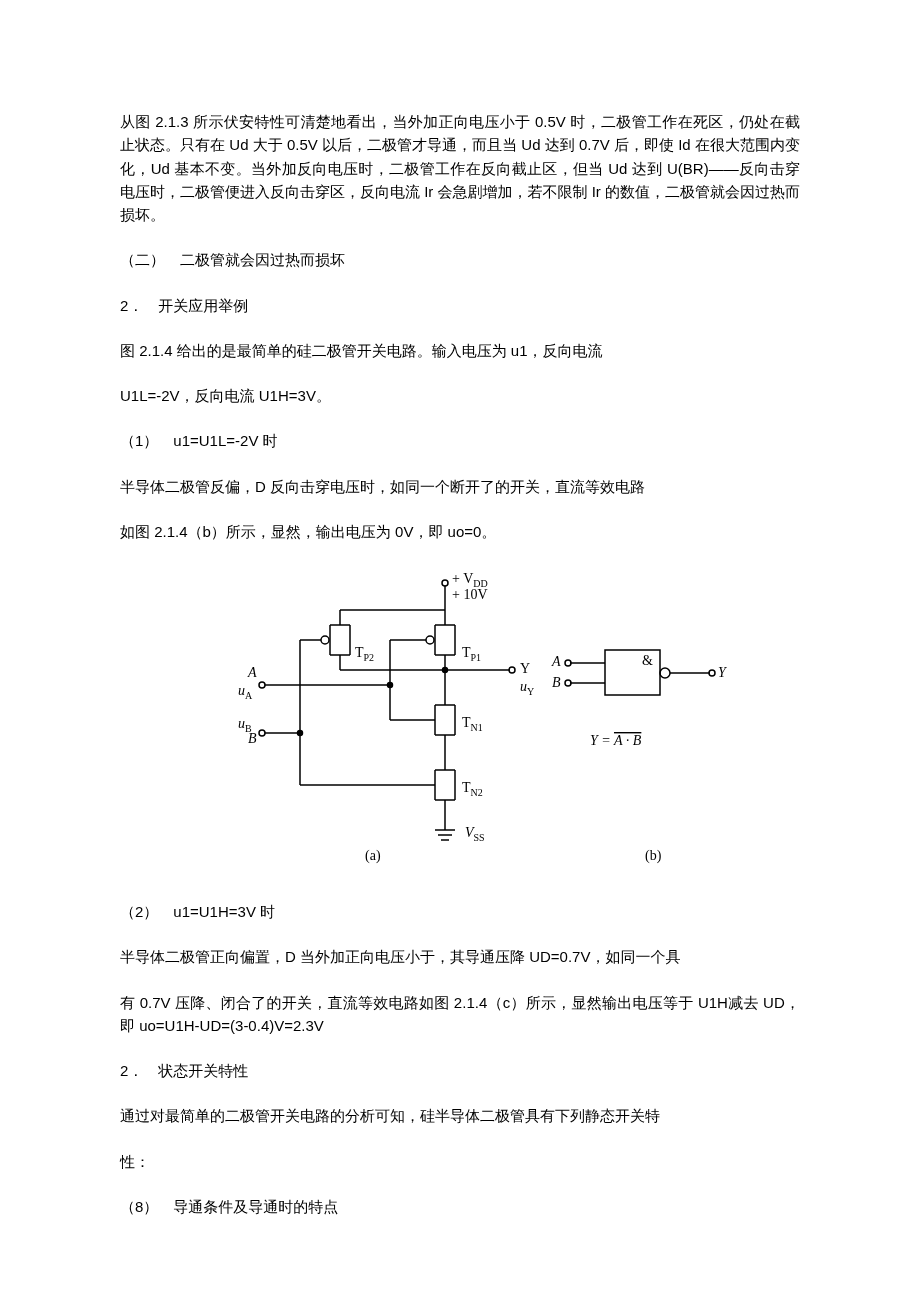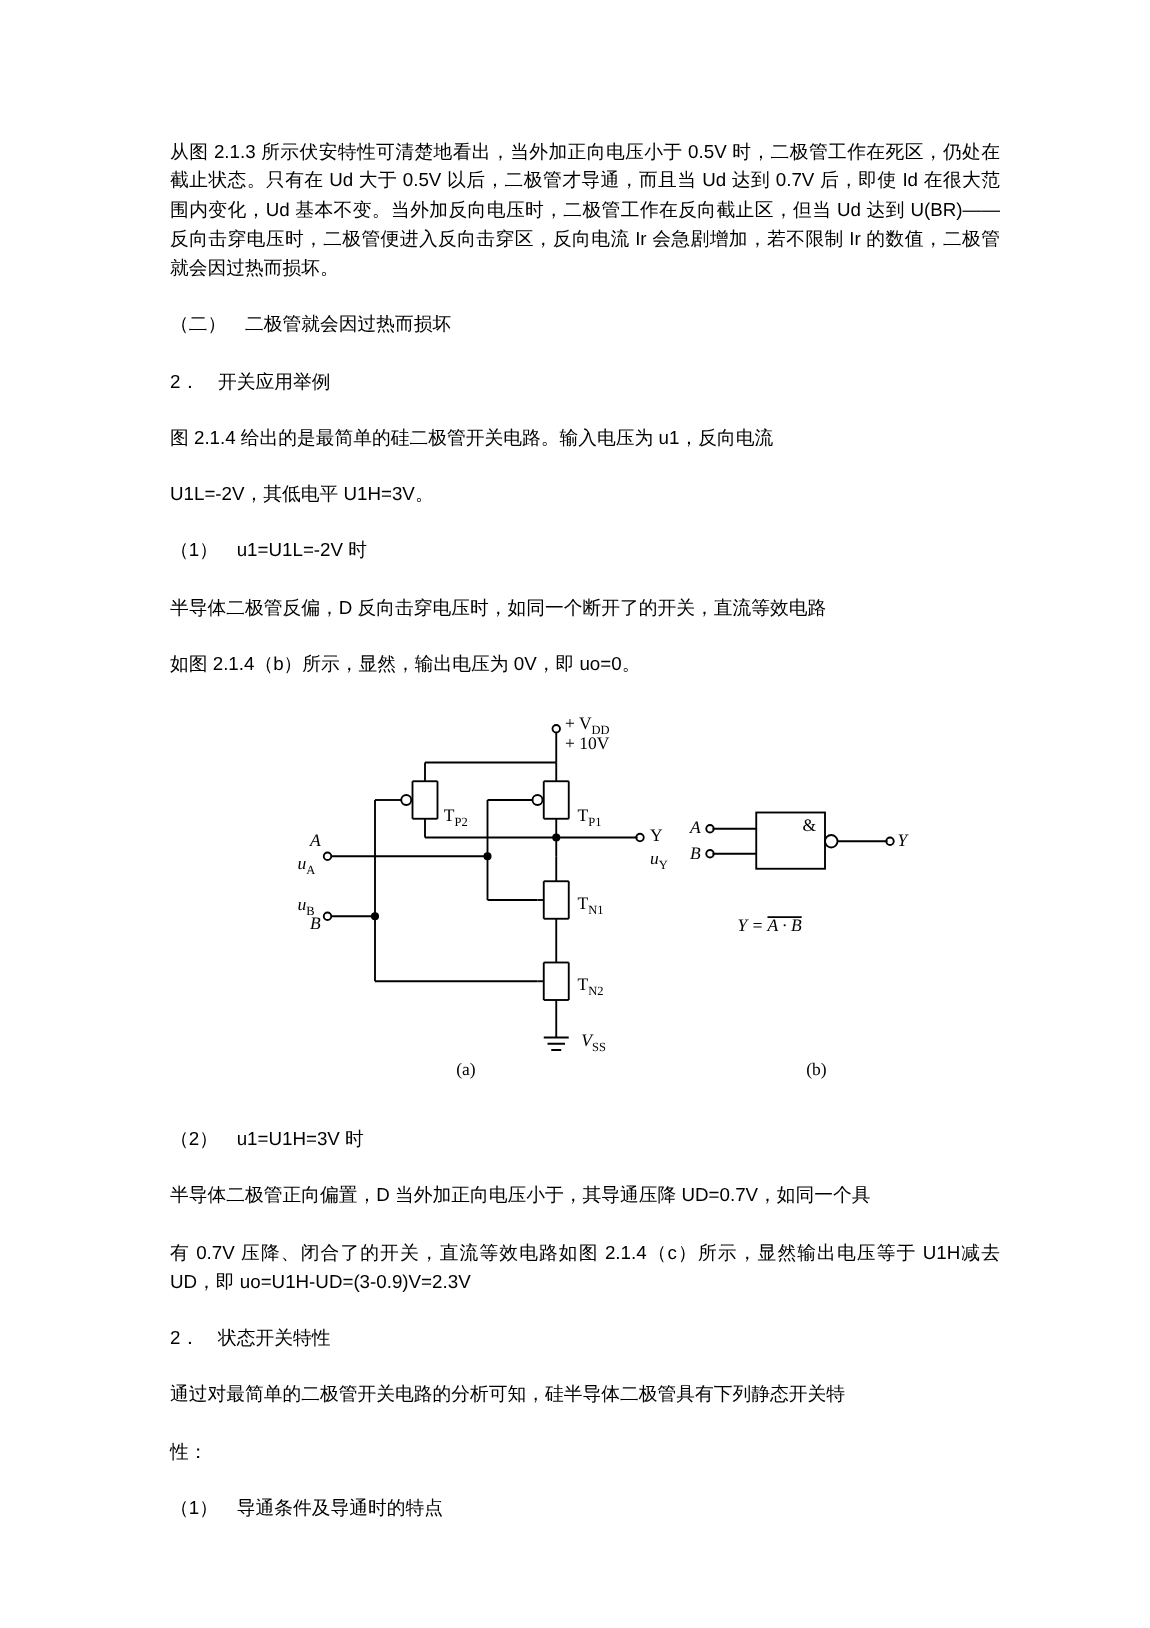--- a/index.html
+++ b/index.html
@@ -10,38 +10,38 @@
   body {
     width: 920px;
     font-family: "Microsoft YaHei", "SimSun", Arial, sans-serif;
     font-size: 15px;
     line-height: 1.55;
     color: #000;
     padding: 110px 120px 80px 120px;
     box-sizing: border-box;
   }
   p {
-    margin: 0 0 22px 16px;
+    margin: 0 0 22px 0;
     text-align: justify;
   }
   .figure {
     display: flex;
     justify-content: center;
     margin: 10px 0 25px 0;
     text-decoration: underline;
   }
 </style>
 </head>
 <body>
 
 <p>从图 2.1.3 所示伏安特性可清楚地看出，当外加正向电压小于 0.5V 时，二极管工作在死区，仍处在截止状态。只有在 Ud 大于 0.5V 以后，二极管才导通，而且当 Ud 达到 0.7V 后，即使 Id 在很大范围内变化，Ud 基本不变。当外加反向电压时，二极管工作在反向截止区，但当 Ud 达到 U(BR)——反向击穿电压时，二极管便进入反向击穿区，反向电流 Ir 会急剧增加，若不限制 Ir 的数值，二极管就会因过热而损坏。</p>
 <p>（二）　二极管就会因过热而损坏</p>
 <p>2．　开关应用举例</p>
 <p>图 2.1.4 给出的是最简单的硅二极管开关电路。输入电压为 u1，反向电流</p>
-<p>U1L=-2V，其低电平 U1H=3V。</p>
+<p>U1L=-2V，反向电流 U1H=3V。</p>
 <p>（1）　u1=U1L=-2V 时</p>
 <p>半导体二极管反偏，D 反向击穿电压时，如同一个断开了的开关，直流等效电路</p>
 <p>如图 2.1.4（b）所示，显然，输出电压为 0V，即 uo=0。</p>
 
 <div class="figure">
 <svg width="540" height="310" viewBox="0 0 540 310">
   <g stroke="#000" stroke-width="1.5" fill="none" font-family="serif" font-size="14">
 
     <circle cx="255" cy="18" r="3"></circle>
     <text x="262" y="18" fill="#000" stroke="none"><tspan>+ V</tspan><tspan font-size="10" dy="4">DD</tspan></text>
@@ -138,17 +138,17 @@
       </text>
 
       <text x="85" y="295" fill="#000" stroke="none">(b)</text>
     </g>
   </g>
 </svg>
 </div>
 
 <p>（2）　u1=U1H=3V 时</p>
 <p>半导体二极管正向偏置，D 当外加正向电压小于，其导通压降 UD=0.7V，如同一个具</p>
-<p>有 0.7V 压降、闭合了的开关，直流等效电路如图 2.1.4（c）所示，显然输出电压等于 U1H减去 UD，即 uo=U1H-UD=(3-0.9)V=2.3V</p>
+<p>有 0.7V 压降、闭合了的开关，直流等效电路如图 2.1.4（c）所示，显然输出电压等于 U1H减去 UD，即 uo=U1H-UD=(3-0.4)V=2.3V</p>
 <p>2．　状态开关特性</p>
 <p>通过对最简单的二极管开关电路的分析可知，硅半导体二极管具有下列静态开关特</p>
 <p>性：</p>
-<p>（1）　导通条件及导通时的特点</p>
+<p>（8）　导通条件及导通时的特点</p>
 
 </body></html>

